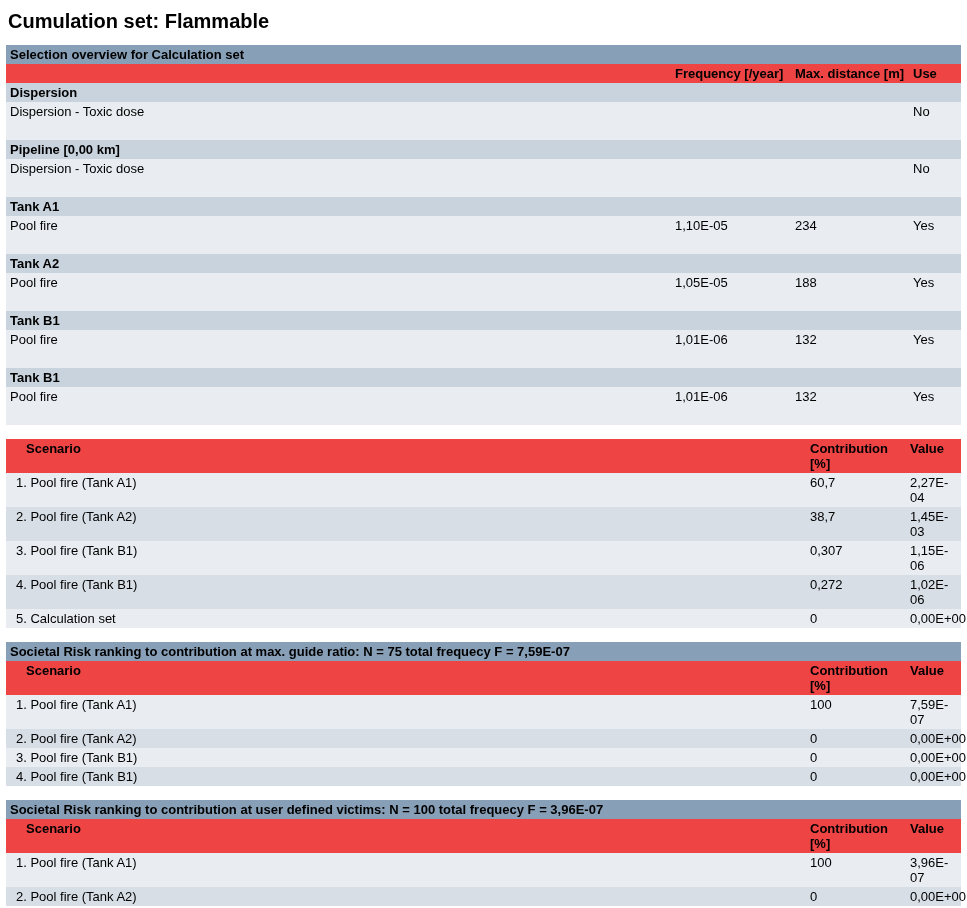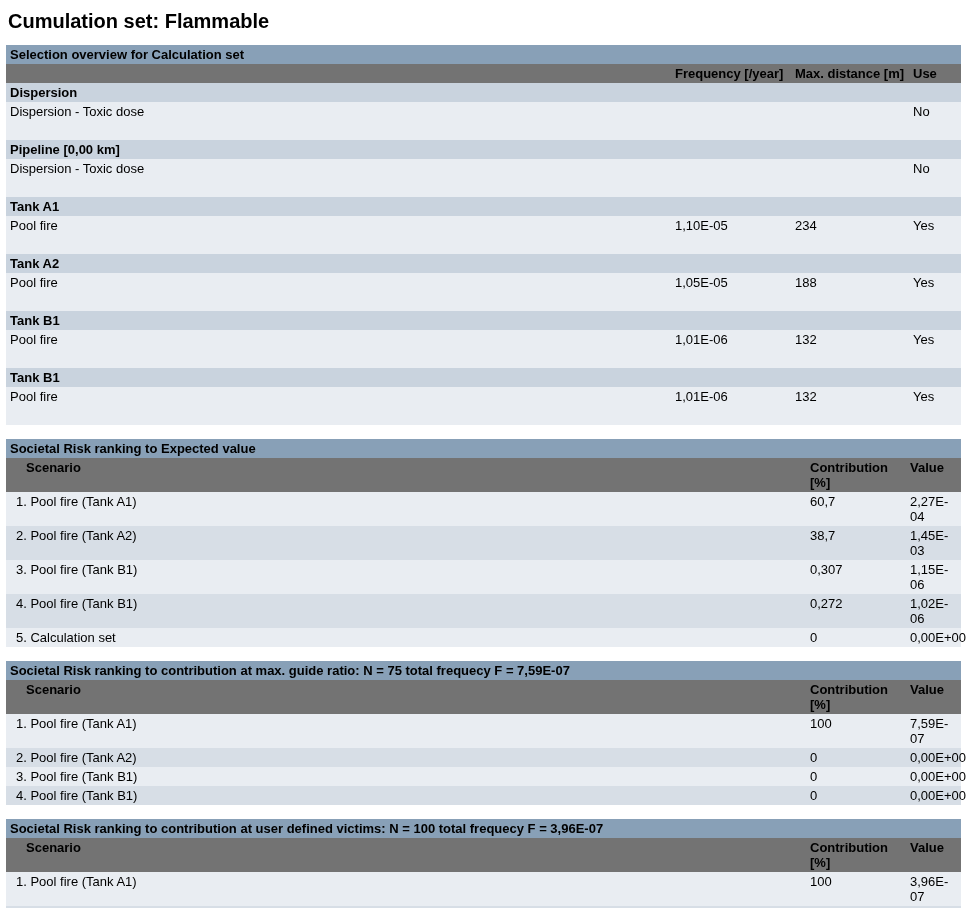--- a/index.html
+++ b/index.html
@@ -25,21 +25,21 @@
     padding: 2px 4px;
     text-align: left;
     vertical-align: top;
     font-size: 13px;
   }
   .section-title {
     background: #88a0b7;
     font-weight: bold;
   }
   .col-head {
-    background: #737373;
+    background: #ef4444;
     font-weight: bold;
   }
   .group-head {
     background: #c9d3de;
     font-weight: bold;
   }
   .row-light {
     background: #e9edf2;
   }
   .row-dark {
@@ -161,23 +161,20 @@
 <div style="height:14px"></div>
 
 <div id="rankings">
     <table>
       <colgroup>
         <col class="r1">
         <col class="r2">
         <col class="r3">
       </colgroup>
       <tbody>
-        <tr class="section-title">
-          <td colspan="3">Societal Risk ranking to Expected value</td>
-        </tr>
         <tr>
           <td class="col-head indent">Scenario</td>
           <td class="col-head">Contribution [%]</td>
           <td class="col-head">Value</td>
         </tr>
         <tr class="row-light">
           <td class="num-indent">1.  Pool fire (Tank A1)</td>
           <td>60,7</td>
           <td>2,27E-04</td>
         </tr>

